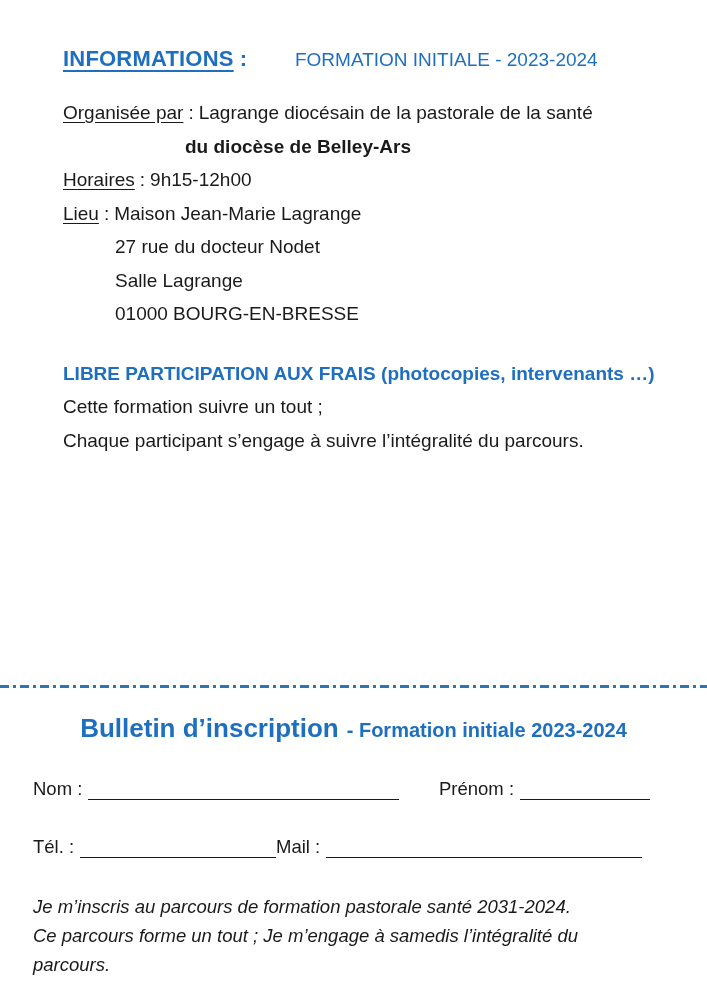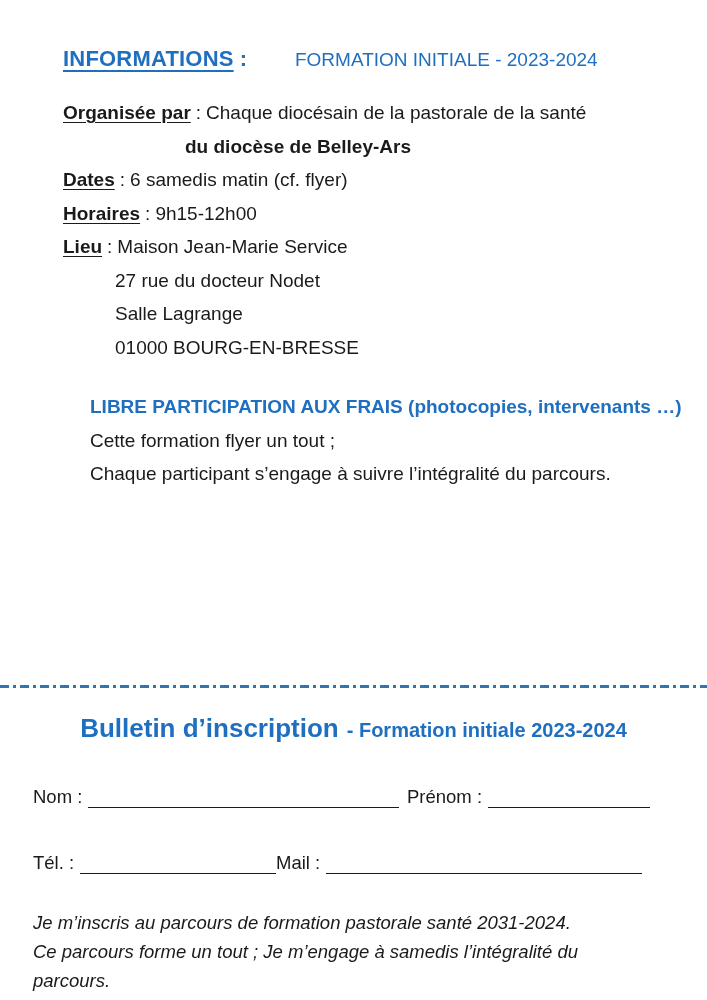--- a/index.html
+++ b/index.html
@@ -18,26 +18,26 @@
   .title-row { margin-bottom: 24px; white-space: nowrap; }
   .title-main {
     font-size: 22px; font-weight: bold; color: var(--accent);
     text-decoration: underline; text-underline-offset: 4px; text-decoration-thickness: 2px;
     letter-spacing: 0.2px;
   }
   .title-colon { font-size: 22px; font-weight: bold; color: var(--accent); margin-left: 6px; text-decoration: none; }
   .title-sub { font-size: 19px; color: var(--accent); margin-left: 48px; }
 
   .body-line { font-size: 19px; line-height: 33.5px; white-space: nowrap; }
-  .lbl { text-decoration: underline; text-underline-offset: 3px; font-weight: bold; }
+  .lbl { text-decoration: underline; text-underline-offset: 3px; }
   .colon { margin: 0 5px; }
   .indent-deep { padding-left: 122px; font-weight: bold; }
   .indent-addr { padding-left: 52px; }
 
-  .participation { margin-top: 26px; margin-left: 27px; }
+  .participation { margin-top: 26px; }
   .blue-heading {
     font-size: 19px; font-weight: bold; color: var(--accent);
     line-height: 33.5px; white-space: nowrap;
   }
 
   
   .divider {
     position: absolute; left: 0; top: 685px; width: 707px; height: 3px;
     background: repeating-linear-gradient(to right,
       var(--divider) 0px, var(--divider) 9px,
@@ -47,66 +47,63 @@
   }
 
   
   .bulletin-section { position: absolute; left: 0; top: 713px; width: 707px; }
   .bulletin-title { text-align: center; white-space: nowrap; }
   .bulletin-title-main { font-size: 26px; font-weight: bold; color: var(--accent); }
   .bulletin-title-sub { font-size: 20px; font-weight: bold; color: var(--accent); margin-left: 8px; }
 
   .form-area { width: 617px; margin: 0 0 0 33px; }
   .form-row { display: flex; align-items: flex-end; font-size: 18.5px; margin-top: 36px; }
-  .form-row.first { margin-top: 34px; }
+  .form-row.first { margin-top: 34px; gap: 32px; }
   .field { display: flex; align-items: flex-end; }
   .field-1 { width: 366px; margin-right: 8px; }
-  .field-2 { flex: 1; margin-top: 8px; }
+  .field-2 { flex: 1; }
   .field-label { white-space: nowrap; margin-right: 6px; }
   .blank { flex: 1; border-bottom: 1.6px solid #1a1a1a; height: 22px; }
 
   .engagement { margin-top: 34px; font-style: italic; font-size: 18.5px; line-height: 29px; }
   .date-signature { margin-top: 22px; padding-left: 42px; font-size: 18.5px; font-style: normal; }
 </style>
 </head>
 <body>
 
 <div class="page">
 
   <div class="info-section">
 
     <div class="title-row">
       <span class="title-main">INFORMATIONS</span><span class="title-colon">:</span><span class="title-sub">FORMATION INITIALE - 2023-2024</span>
     </div>
 
     <div class="body-line">
-      <span class="lbl">Organisée par</span><span class="colon">:</span><span>Chaque diocésain de la pastorale de la santé</span>
+      <span class="lbl">Organisée par</span><span class="colon">:</span><span>Lagrange diocésain de la pastorale de la santé</span>
     </div>
     <div class="body-line indent-deep">
       <span>du diocèse de Belley-Ars</span>
     </div>
 
-    <div class="body-line">
-      <span class="lbl">Dates</span><span class="colon">:</span><span>6 samedis matin (cf. flyer)</span>
-    </div>
 
     <div class="body-line">
       <span class="lbl">Horaires</span><span class="colon">:</span><span>9h15-12h00</span>
     </div>
 
     <div class="body-line">
-      <span class="lbl">Lieu</span><span class="colon">:</span><span>Maison Jean-Marie Service</span>
+      <span class="lbl">Lieu</span><span class="colon">:</span><span>Maison Jean-Marie Lagrange</span>
     </div>
     <div class="body-line indent-addr">27 rue du docteur Nodet</div>
     <div class="body-line indent-addr">Salle Lagrange</div>
     <div class="body-line indent-addr">01000 BOURG-EN-BRESSE</div>
 
     <div class="participation">
       <div class="blue-heading">LIBRE PARTICIPATION AUX FRAIS (photocopies, intervenants …)</div>
-      <div class="body-line">Cette formation flyer un tout ;</div>
+      <div class="body-line">Cette formation suivre un tout ;</div>
       <div class="body-line">Chaque participant s’engage à suivre l’intégralité du parcours.</div>
     </div>
   </div>
 
   <div class="divider"></div>
 
   <div class="bulletin-section">
 
     <div class="bulletin-title">
       <span class="bulletin-title-main">Bulletin d’inscription</span><span class="bulletin-title-sub">- Formation initiale 2023-2024</span>

